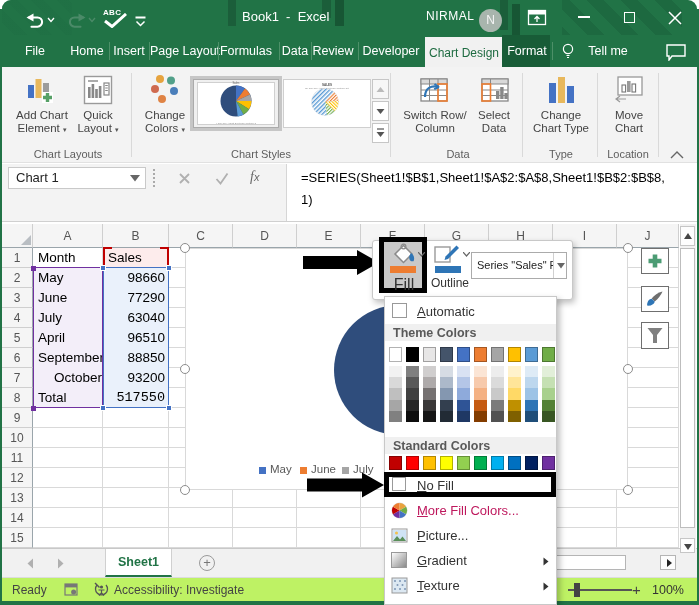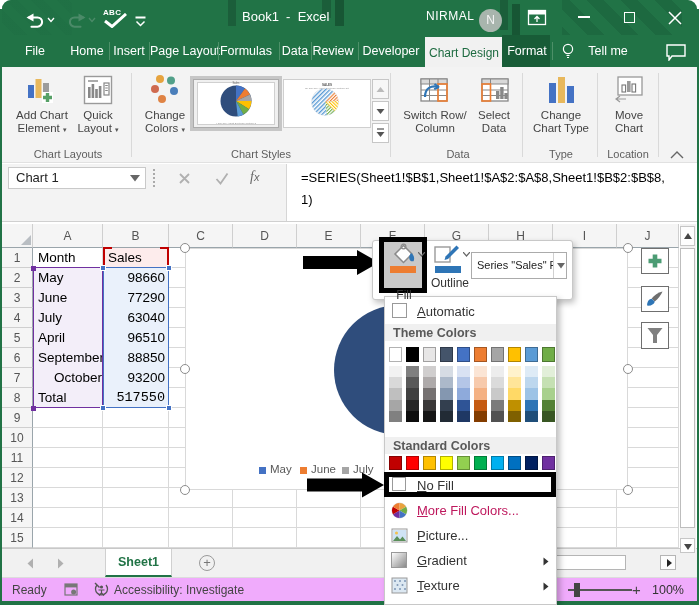--- a/index.html
+++ b/index.html
@@ -19,21 +19,21 @@
   
   #fbar{left:2px;top:164px;width:695px;height:58px;background:#f3f3f3;border-bottom:1px solid #d0d0d0;}
   
   #grid{left:2px;top:224px;width:695px;height:324px;background:#fff;}
   .colhdr{position:absolute;top:0;height:24px;line-height:24px;text-align:center;font-size:12px;color:#555;background:#f5f5f5;border-right:1px solid #cfcfcf;border-bottom:1px solid #9aa5ab;}
   .rowhdr{position:absolute;left:0;width:31px;text-align:center;font-size:12px;color:#555;background:#f5f5f5;border-bottom:1px solid #cfcfcf;border-right:1px solid #9aa5ab;}
   .cell{position:absolute;font-size:13.5px;color:#000;white-space:nowrap;overflow:hidden;}
   .gl{position:absolute;background:#d9d9d9;}
   
   #sheetbar{left:2px;top:548px;width:695px;height:29px;background:#f1f1f1;border-top:1px solid #c8c8c8;}
-  #statusbar{left:2px;top:577px;width:695px;height:24px;background:#f0abfc;border-top:1px solid #dcdcdc;font-size:12px;color:#444;text-align:center;}
+  #statusbar{left:2px;top:577px;width:695px;height:24px;background:#bef264;border-top:1px solid #dcdcdc;font-size:12px;color:#444;text-align:center;}
   
   .winedge{background:#217346;}
   
   #minibar{left:372px;top:240px;width:201px;height:60px;background:#fff;border:1px solid #c8c8c8;border-radius:3px;box-shadow:2px 3px 6px rgba(0,0,0,.25);}
   #fillmenu{left:384px;top:296px;width:173px;height:309px;background:#fff;border:1px solid #c8c8c8;box-shadow:3px 3px 6px rgba(0,0,0,.25);}
   u.ul{text-decoration:underline;}
 </style>
 </head>
 <body>
 <div id="win">
@@ -461,21 +461,21 @@
   <div id="menulayer">
   <div class="abs" id="minibar"></div>
   <div class="abs" id="fillmenu"></div>
   <div class="abs" style="left:379px;top:237px;width:48px;height:56px;background:#c9c9c9;border:5px solid #000;"></div>
   <svg class="abs" style="left:390px;top:242px;" width="30" height="25" viewBox="0 0 30 25">
   <rect x="7.5" y="6" width="12" height="12" transform="rotate(45 13.5 12)" fill="#fdfdfd" stroke="#8a8a8a" stroke-width="1.5"></rect>
   <circle cx="13.5" cy="4.5" r="2.4" fill="none" stroke="#8a8a8a" stroke-width="1.2"></circle>
   <path d="M21 11 c2.8 1.8 4 5 2.5 8.3 c-2.5 0.4 -4.3 -1.2 -4.3 -3.6 c0 -1.9 0.9 -3.2 1.8 -4.7 z" fill="#2e75b6"></path>
 </svg>
   <div class="abs" style="left:390px;top:266px;width:26px;height:7px;background:#ed7d31;"></div>
-  <div class="abs" style="left:392px;top:288px;width:24px;text-align:center;font-size:12px;color:#333;">Fill</div>
+  <div class="abs" style="left:392px;top:276px;width:24px;text-align:center;font-size:16px;color:#333;">Fill</div>
   <svg class="abs" style="left:418px;top:252px;" width="7" height="5" viewBox="0 0 7 5">
         <path d="M0 0 L3.5 4 L7 0" fill="none" stroke="#666" stroke-width="1.2"></path>
       </svg>
   <svg class="abs" style="left:434px;top:244px;" width="26" height="22" viewBox="0 0 26 22">
         <rect x="1" y="3" width="15" height="15" fill="#fff" stroke="#9a9a9a" stroke-width="1.4"></rect>
         <path d="M22.5 1.5 l2.5 2.5 -11 11 -3.5 1 1 -3.5 z" fill="#2e75b6"></path>
       </svg>
   <div class="abs" style="left:435px;top:266px;width:26px;height:7px;background:#2e75b6;"></div>
   <div class="abs" style="left:427px;top:276px;width:46px;text-align:center;font-size:12px;color:#333;">Outline</div>
   <svg class="abs" style="left:463px;top:252px;" width="7" height="5" viewBox="0 0 7 5">

